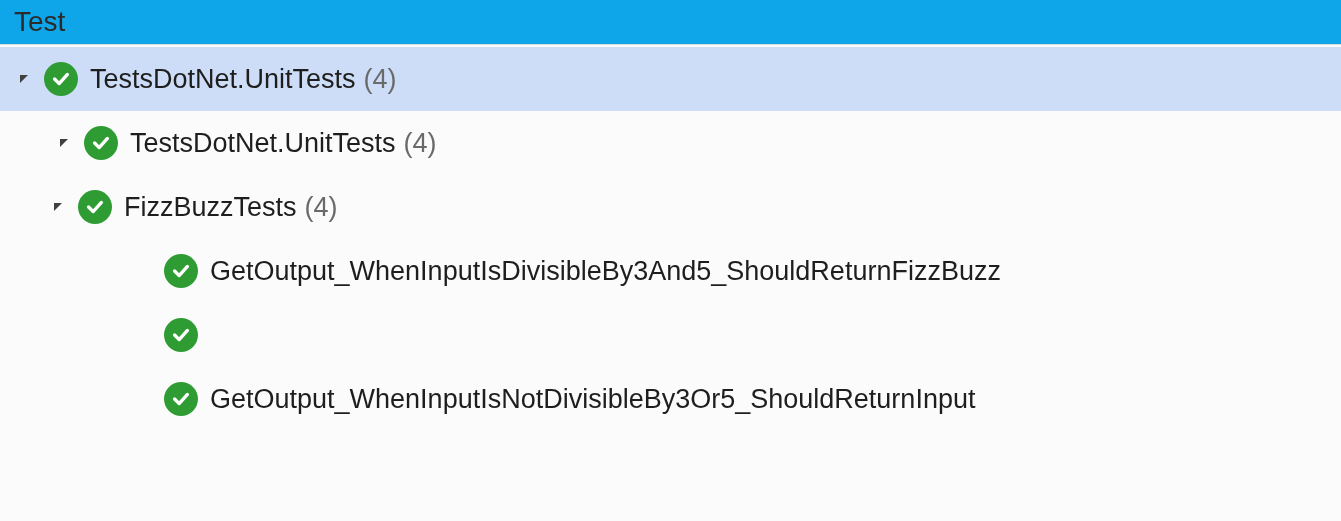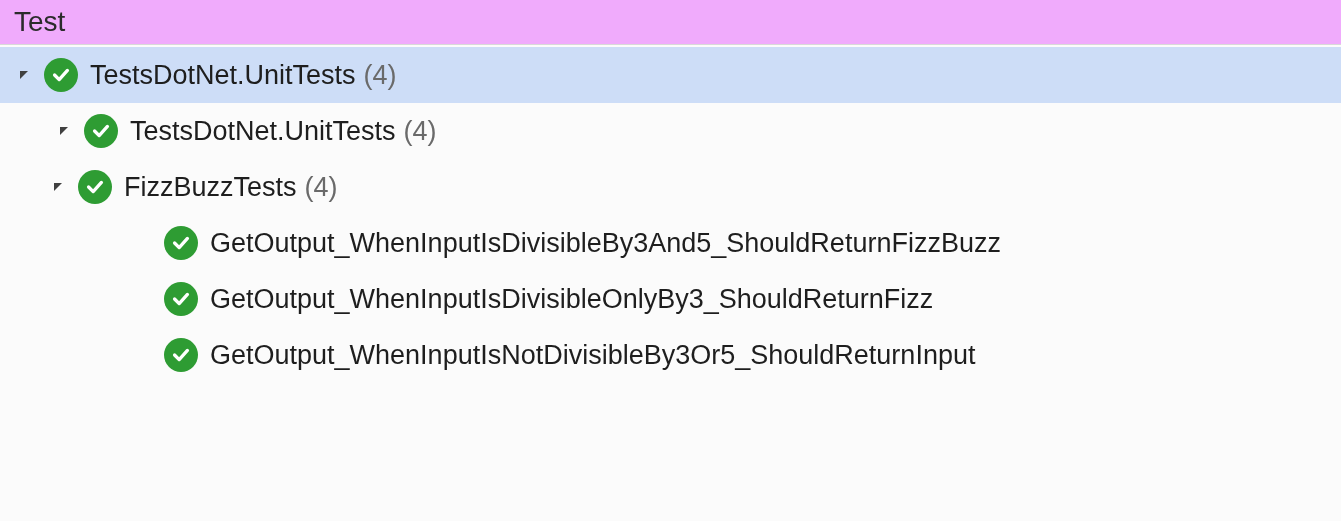--- a/index.html
+++ b/index.html
@@ -4,33 +4,33 @@
   <style>
     * { box-sizing: border-box; margin: 0; padding: 0; }
     body {
       font-family: "Segoe UI", Arial, sans-serif;
       font-size: 27px;
       background: #fbfbfb;
       color: #1a1a1a;
       width: 1341px;
     }
     .header {
-      background: #f0abfc;
+      background: #0ea5e9;
       border-bottom: 1px solid #d9d9d9;
       padding: 6px 14px 6px 14px;
       color: #2b2b2b;
       font-size: 28px;
     }
     .tree {
       padding-top: 2px;
     }
     .row {
       display: flex;
       align-items: center;
-      height: 56px;
+      height: 64px;
       white-space: nowrap;
       padding-left: 14px;
     }
     .row.selected {
       background: #cdddf7;
     }
     .expander {
       width: 20px;
       height: 20px;
       display: inline-flex;
@@ -128,21 +128,20 @@
     </span>
     <span class="label">GetOutput_WhenInputIsDivisibleBy3And5_ShouldReturnFizzBuzz</span>
   </div>
 
   <div class="row indent-4">
     <span class="status">
       <svg width="22" height="22" viewBox="0 0 24 24">
           <path d="M5 12 L10 17 L19 7" stroke="#ffffff" stroke-width="3.6" fill="none" stroke-linecap="round" stroke-linejoin="round"></path>
         </svg>
     </span>
-    <span class="label">GetOutput_WhenInputIsDivisibleOnlyBy3_ShouldReturnFizz</span>
   </div>
 
 
   <div class="row indent-4">
     <span class="status">
       <svg width="22" height="22" viewBox="0 0 24 24">
           <path d="M5 12 L10 17 L19 7" stroke="#ffffff" stroke-width="3.6" fill="none" stroke-linecap="round" stroke-linejoin="round"></path>
         </svg>
     </span>
     <span class="label">GetOutput_WhenInputIsNotDivisibleBy3Or5_ShouldReturnInput</span>

